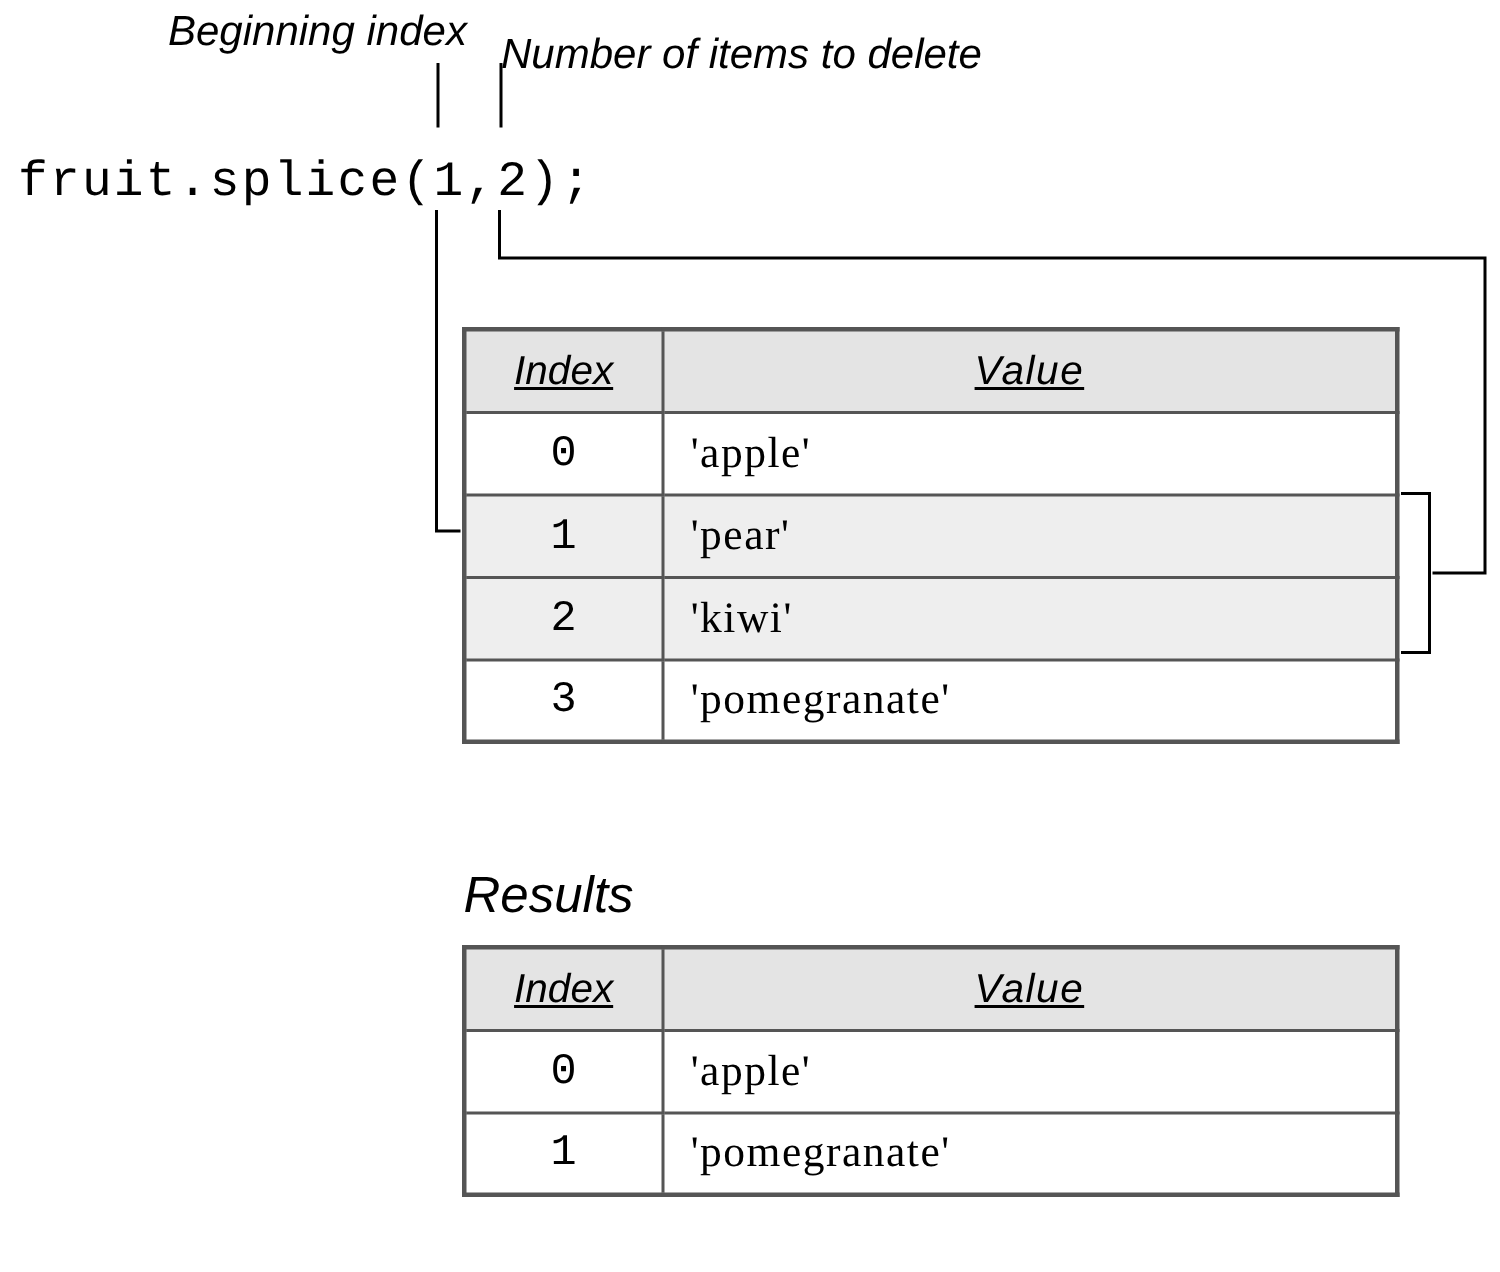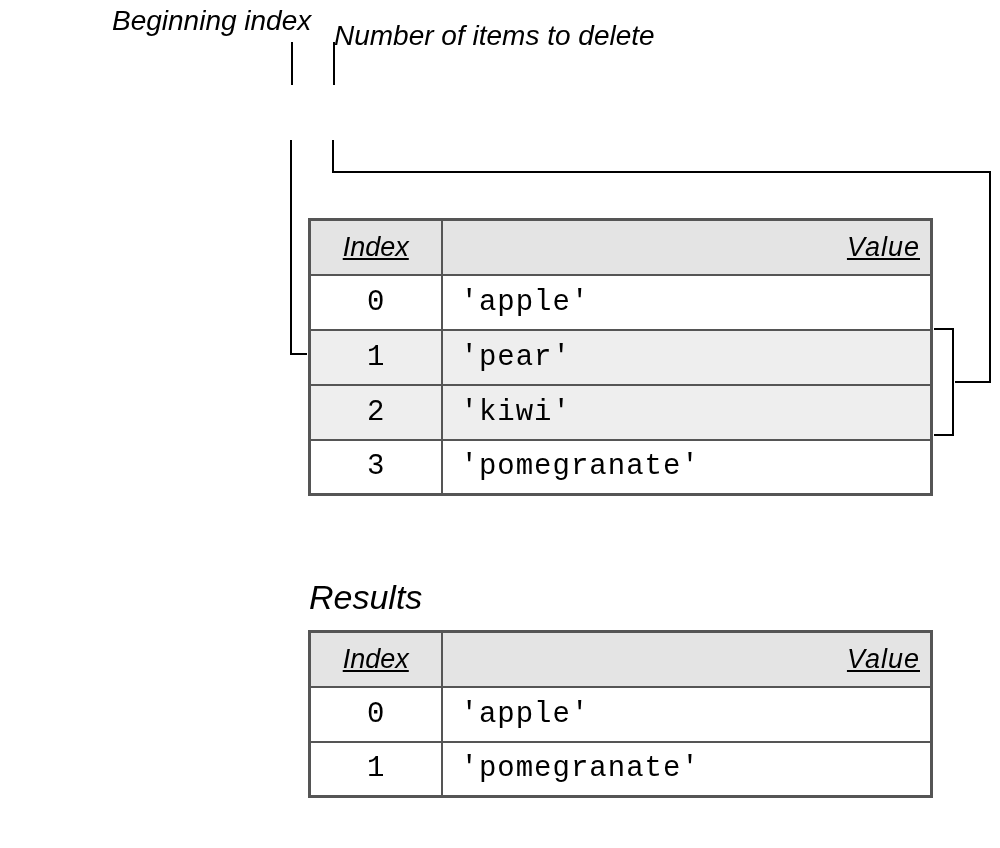--- a/index.html
+++ b/index.html
@@ -67,31 +67,31 @@
       padding: 0 18px;
     }
     .table .col-index {
       width: 132px;
       text-align: center;
       font-family: "Courier New", monospace;
     }
     .table .col-value {
       width: 490px;
       text-align: left;
-      font-family: Liberation Mono, monospace;
+      font-family: Liberation Serif, serif;
       letter-spacing: 1px;
     }
     .table th.col-index {
       width: 132px;
       text-align: center;
       font-family: "Helvetica Neue", Arial, sans-serif;
     }
     .table th.col-value {
       width: 490px;
-      text-align: right;
+      text-align: center;
       font-family: "Helvetica Neue", Arial, sans-serif;
     }
     .table tr.highlighted td {
       background: #eeeeee;
     }
     .results-label {
       position: absolute;
       font-style: italic;
       font-size: 34px;
     }
@@ -105,20 +105,21 @@
 </head>
 <body>
 <div class="canvas">
 
 <div class="label-top" style="left:112px; top:5px;">Beginning index</div>
 <div class="label-top" style="left:334px; top:20px;">Number of items to delete</div>
 
 <div class="tick-line" style="left:291px; top:42px; height:43px;"></div>
 <div class="tick-line" style="left:333px; top:42px; height:43px;"></div>
 
+<div class="code-line" style="left:12px; top:103px;">fruit.splice(1,2);</div>
 
 <svg class="connectors">
 
   <path d="M 291 140 L 291 354 L 307 354" stroke="#000" stroke-width="2" fill="none"></path>
 
   <path d="M 333 140 L 333 172 L 990 172 L 990 382 L 955 382" stroke="#000" stroke-width="2" fill="none"></path>
 </svg>
 
 <div class="bracket-right" style="left:934px; top:328px; width:20px; height:108px;"></div>
 

